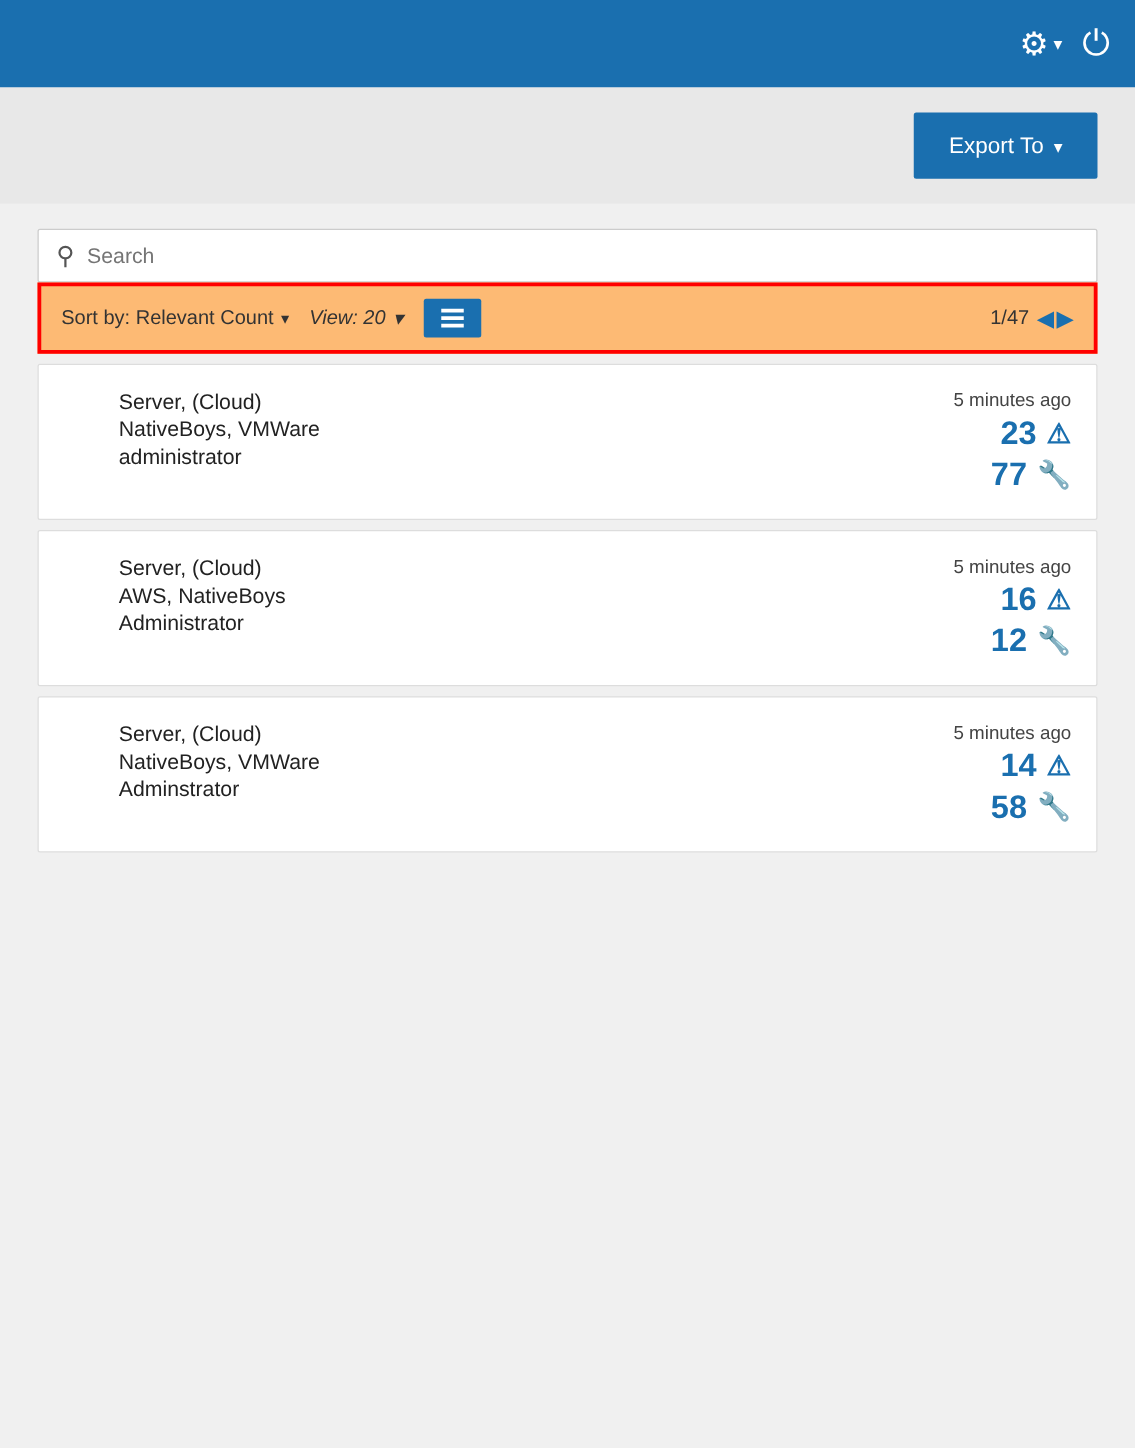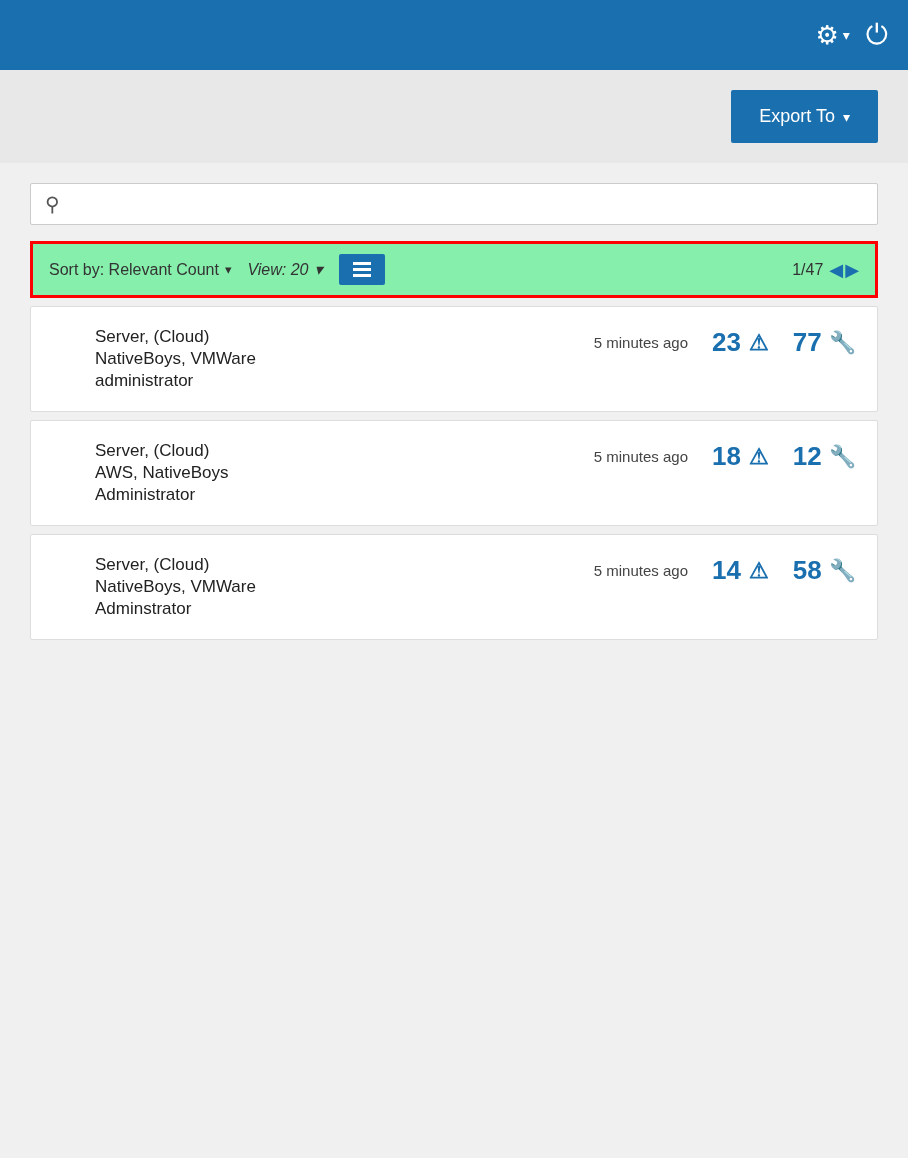--- a/index.html
+++ b/index.html
@@ -87,26 +87,26 @@
       outline: none;
       font-size: 17px;
       color: #999;
       flex: 1;
       background: transparent;
     }
 
     
     .filter-bar {
       border: 3px solid red;
-      background: #86efac;
+      background: #fdba74;
       display: flex;
       align-items: center;
       padding: 10px 16px;
       gap: 16px;
-      margin-top: 16px;
+      margin-top: 0;
     }
     .filter-label {
       font-size: 16px;
       color: #333;
       white-space: nowrap;
       display: flex;
       align-items: center;
       gap: 6px;
       cursor: pointer;
     }
@@ -169,23 +169,23 @@
       flex-direction: column;
       gap: 2px;
       margin-left: 44px;
     }
     .card-title {
       font-size: 17px;
       color: #222;
     }
     .card-right {
       display: flex;
-      flex-direction: row;
-      align-items: center;
-      gap: 24px;
+      flex-direction: column;
+      align-items: flex-end;
+      gap: 2px;
     }
     .card-time {
       font-size: 15px;
       color: #444;
       text-align: right;
     }
     .card-stat {
       display: flex;
       align-items: center;
       gap: 8px;
@@ -227,20 +227,21 @@
   <button class="btn-blue">
     <span>Export To</span>
     <span class="caret">▾</span>
   </button>
 </div>
 
 <div class="main">
 
   <div class="search-container">
     <span class="search-icon">⚲</span>
+    <input class="search-input" type="text" placeholder="Search" style="">
   </div>
 
   <div class="filter-bar">
     <span class="filter-label">
       <span>Sort by: Relevant Count</span>
       <span class="caret">▾</span>
     </span>
     <span class="view-label">
       <span>View: 20</span>
       <span class="caret">▾</span>
@@ -284,21 +285,21 @@
 
     <div class="card">
       <div class="card-left">
         <span class="card-title">Server, (Cloud)</span>
         <span class="card-title">AWS, NativeBoys</span>
         <span class="card-title">Administrator</span>
       </div>
       <div class="card-right">
         <span class="card-time">5 minutes ago</span>
         <span class="card-stat">
-          <span>18</span>
+          <span>16</span>
           <span class="stat-icon">⚠</span>
         </span>
         <span class="card-stat">
           <span>12</span>
           <span class="stat-icon">🔧</span>
         </span>
       </div>
     </div>
 
     <div class="card">

